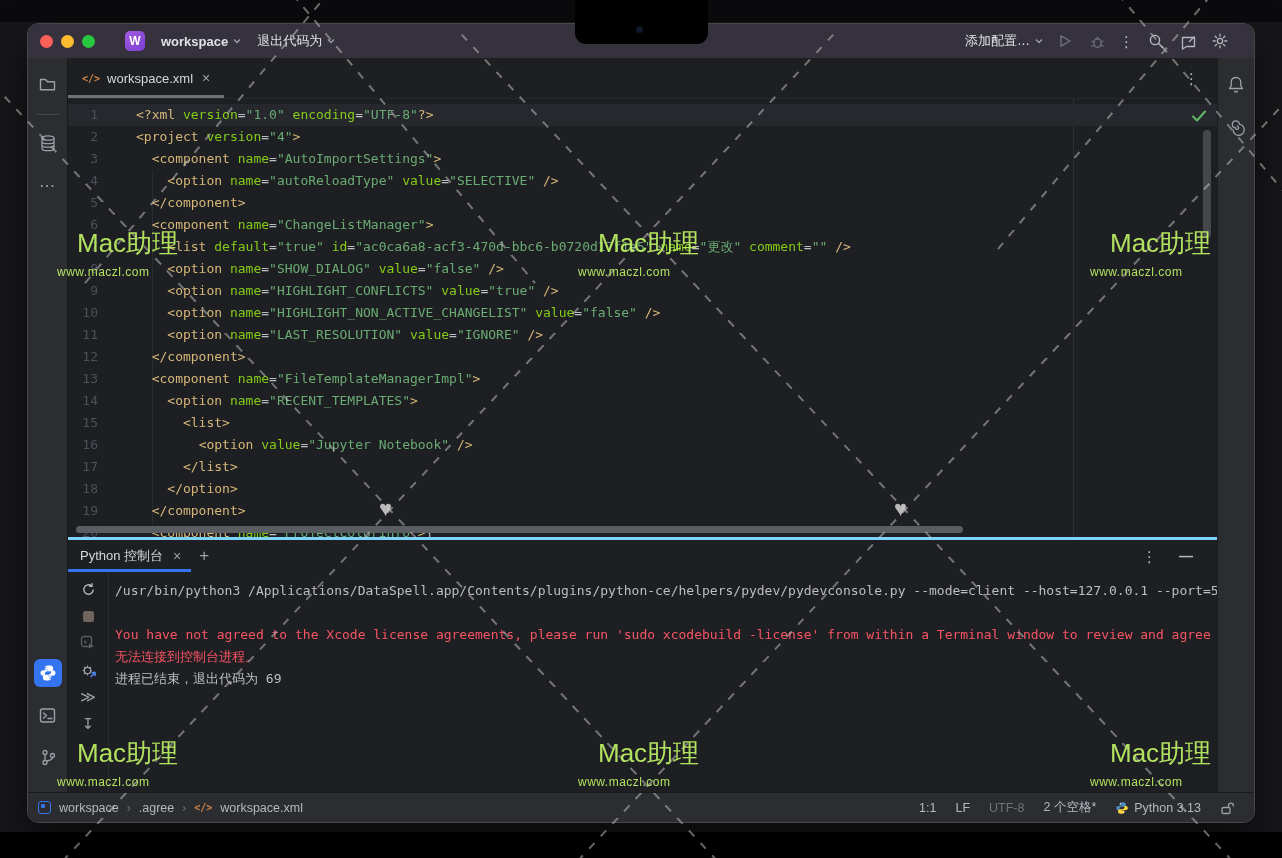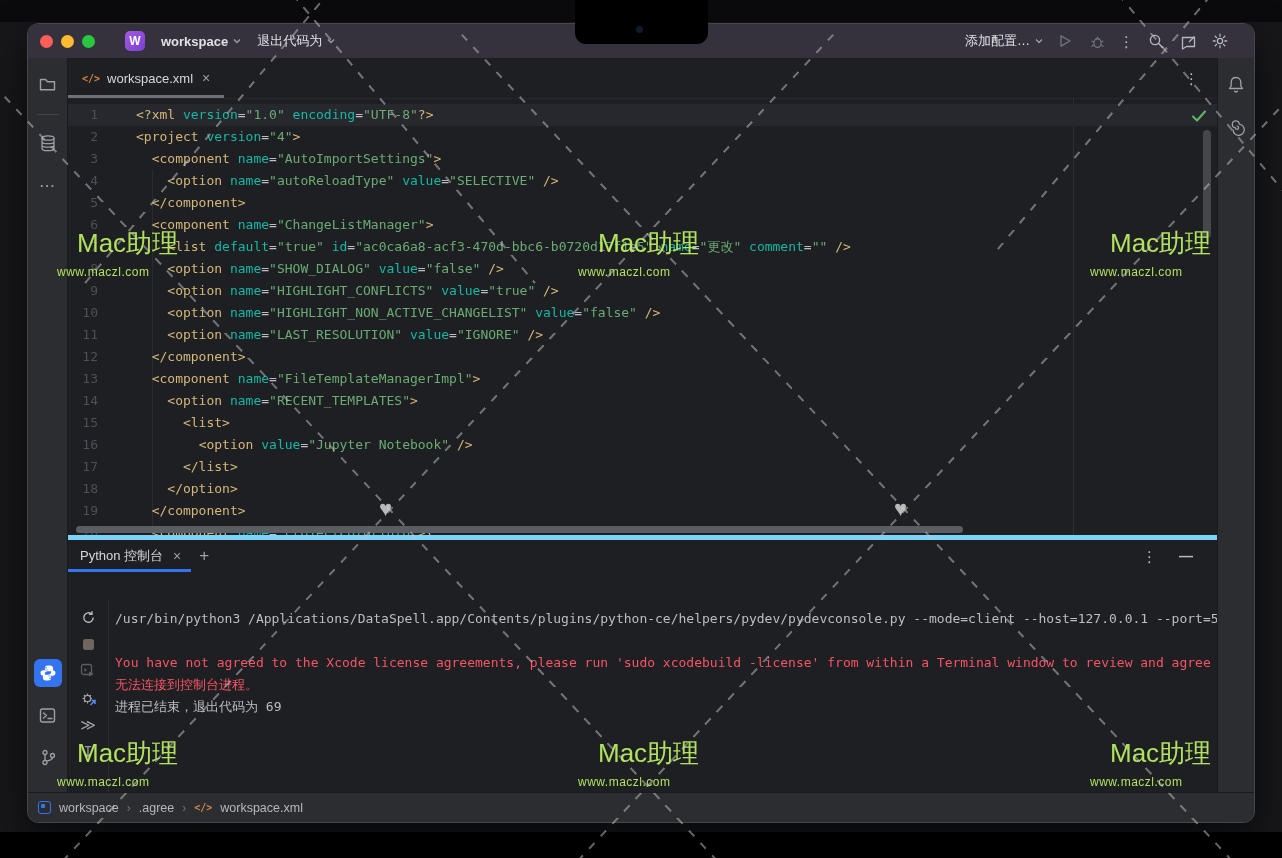--- a/index.html
+++ b/index.html
@@ -42,28 +42,28 @@
   .tab .underline{position:absolute;left:0;right:0;bottom:0;height:3px;background:#6e7177;}
   .xmlmark{color:#d28445;font-family:"DejaVu Sans Mono",monospace;font-size:10px;font-weight:bold;}
   .tab-label{color:#d5d7dd;font-size:13px;}
   .tab-close{color:#9da0a8;font-size:14px;margin-left:2px;}
   .tabbar .kebab{position:absolute;right:18px;}
   .code-rows{position:absolute;left:0;top:46px;right:0;font-family:"DejaVu Sans Mono",monospace;font-size:13px;line-height:22px;white-space:pre;}
   .code-row{height:22px;display:flex;}
   .code-row .ln{width:30px;text-align:right;color:#4b5059;flex:none;}
   .code-row .code{margin-left:38px;}
   .caret-line{background:#26282e;}
-  .tk-t{color:#d5b778}.tk-a{color:#14b8a6}.tk-v{color:#6aab73}.tk-p{color:#bcbec4}
+  .tk-t{color:#d5b778}.tk-a{color:#84cc16}.tk-v{color:#6aab73}.tk-p{color:#bcbec4}
   .margin-guide{position:absolute;left:1005px;top:40px;bottom:0;width:1px;background:#2d2f34;}
   .indent-guide{position:absolute;left:84px;top:112px;height:376px;width:1px;background:#2a2c30;}
   .vscroll{position:absolute;left:1135px;top:72px;width:8px;height:108px;border-radius:4px;background:#45474c;}
   .hscroll{position:absolute;left:8px;top:468px;width:887px;height:7px;border-radius:4px;background:#5a5d62;}
   .check-widget{position:absolute;left:1118px;top:48px;width:26px;height:20px;display:flex;align-items:center;justify-content:center;}
   
-  .console{height:253px;border-top:5px solid #7dd3fc;display:flex;flex-direction:column;background:#1e1f22;gap:28px;}
+  .console{height:253px;border-top:3px solid #7dd3fc;display:flex;flex-direction:column;background:#1e1f22;}
   .con-tabs{height:32px;position:relative;display:flex;align-items:center;flex:none;}
   .con-tab{height:32px;display:flex;align-items:center;gap:8px;padding:0 10px 0 12px;position:relative;}
   .con-tab .underline{position:absolute;left:0;width:123px;bottom:0;height:3px;background:#3574f0;}
   .con-tab-label{color:#d5d7dd;font-size:13px;}
   .plus{color:#9da0a8;font-size:17px;margin-left:8px;}
   .con-right{margin-left:auto;display:flex;align-items:center;gap:22px;padding-right:24px;}
   .minim{color:#b4b8bf;font-size:14px;font-weight:bold;}
   .con-body{flex:1;display:flex;min-height:0;}
   .con-toolbar{width:40px;border-right:1px solid #2a2c2f;display:flex;flex-direction:column;align-items:center;padding-top:6px;flex:none;}
   .con-toolbar .ct-ic{width:22px;height:22px;display:flex;align-items:center;justify-content:center;margin-bottom:5px;color:#9da0a8;font-size:15px;}
@@ -296,20 +296,41 @@
   <div class="statusbar">
     <div class="crumbs">
       <span class="proj-ic"></span>
       <span>workspace</span>
       <span class="crumb-sep">›</span>
       <span>.agree</span>
       <span class="crumb-sep">›</span>
       <span class="xmlmark">&lt;/&gt;</span>
       <span>workspace.xml</span>
     </div>
+    <div class="sb-right">
+      <span class="sb-item">1:1</span>
+      <span class="sb-item">LF</span>
+      <span class="sb-item sb-dim">UTF-8</span>
+      <span class="sb-item">2 个空格*</span>
+      <span class="sb-item">
+        <svg width="14" height="14" viewBox="0 0 24 24">
+          <path d="M12 2c-3 0-4.2 1.3-4.2 3.4v2.2h4.4v.8H5.6C3.4 8.4 2 9.9 2 12s1.4 3.6 3.6 3.6h2.2v-2.4c0-2 1.6-3.4 3.6-3.4h4.4c1.9 0 3-1.2 3-3V5.4C18.8 3.3 17 2 15 2z" fill="#4b8bbe"></path>
+          <path d="M12 22c3 0 4.2-1.3 4.2-3.4v-2.2h-4.4v-.8h6.6c2.2 0 3.6-1.5 3.6-3.6s-1.4-3.6-3.6-3.6h-2.2v2.4c0 2-1.6 3.4-3.6 3.4H8.2c-1.9 0-3 1.2-3 3v1.4C5.2 20.7 7 22 9 22z" fill="#ffd43b"></path>
+          <circle cx="9.3" cy="5" r="1.1" fill="#fff"></circle>
+            <circle cx="14.7" cy="19" r="1.1" fill="#fff"></circle>
+        </svg>
+        <span>Python 3.13</span>
+      </span>
+      <span class="sb-item">
+        <svg width="14" height="14" viewBox="0 0 14 14">
+          <rect x="2" y="6.5" width="8" height="6" rx="1.3" fill="none" stroke="#9da0a8" stroke-width="1.3"></rect>
+          <path d="M8.5 6.5 V4.5 a2.4 2.4 0 0 1 4.8 0 V5.5" fill="none" stroke="#9da0a8" stroke-width="1.3"></path>
+        </svg>
+      </span>
+    </div>
   </div>
 </div>
 
 <div class="notch">
     <span class="cam"></span>
   </div>
 
 <div class="overlay">
   <div class="dash" style="width:1300px;left:-260px;top:509px;transform:rotate(47deg);"></div>
   <div class="dash" style="width:1300px;left:-260px;top:509px;transform:rotate(-47deg);"></div>

